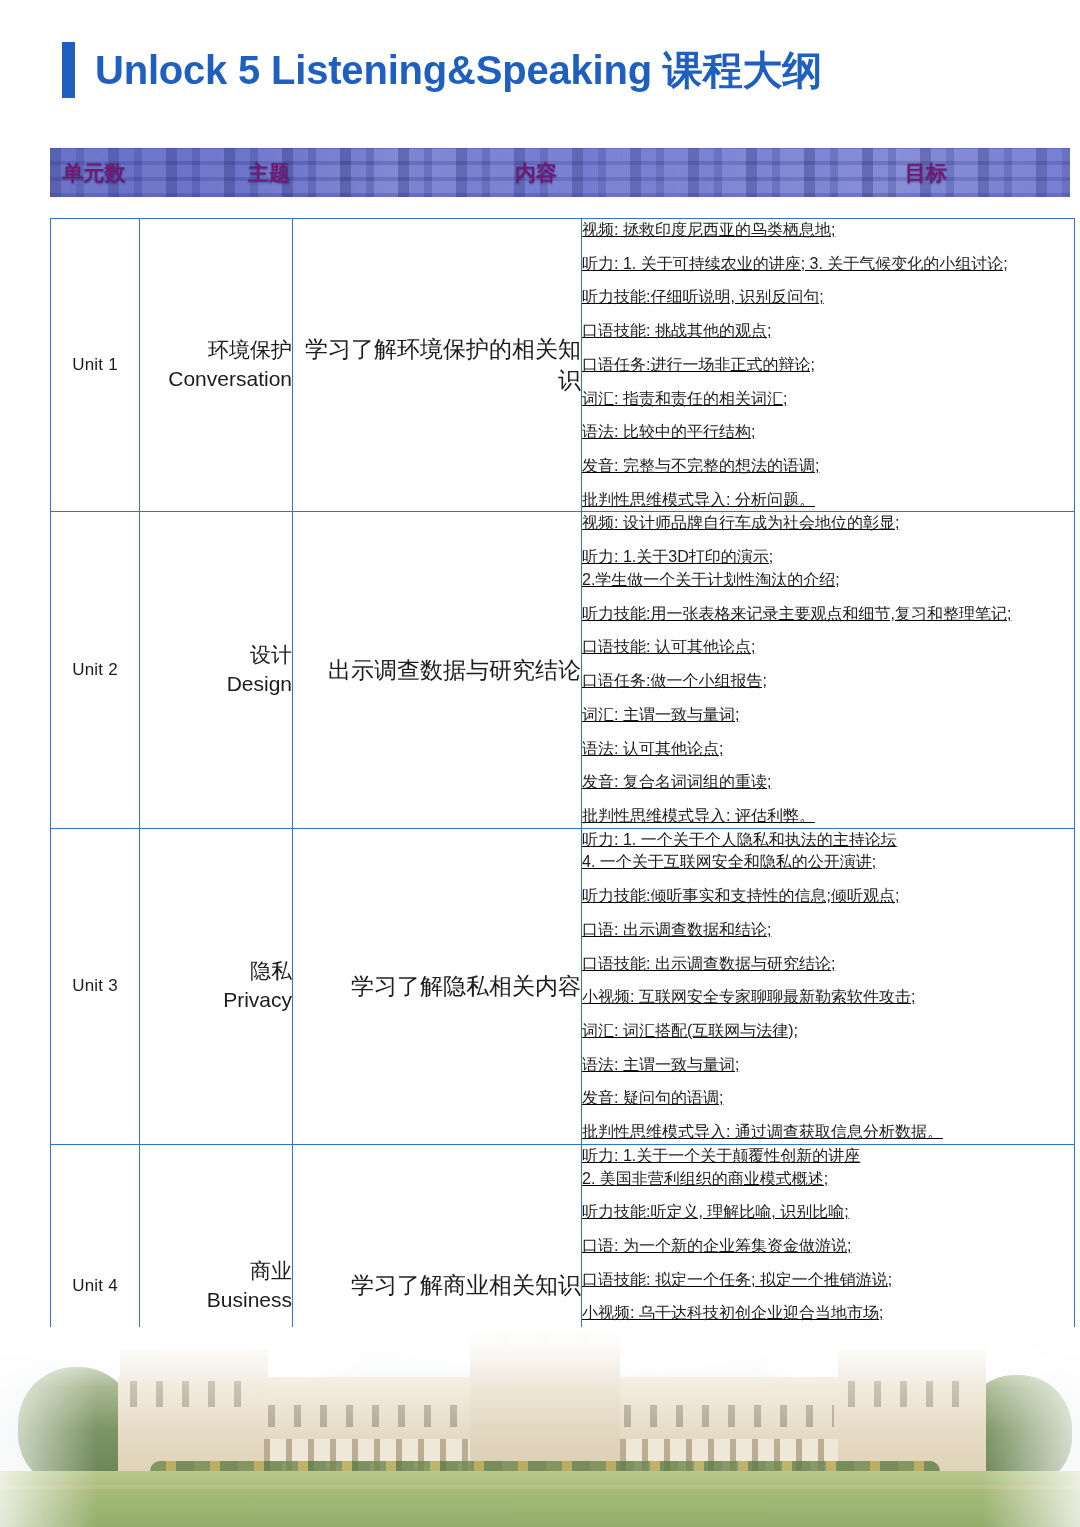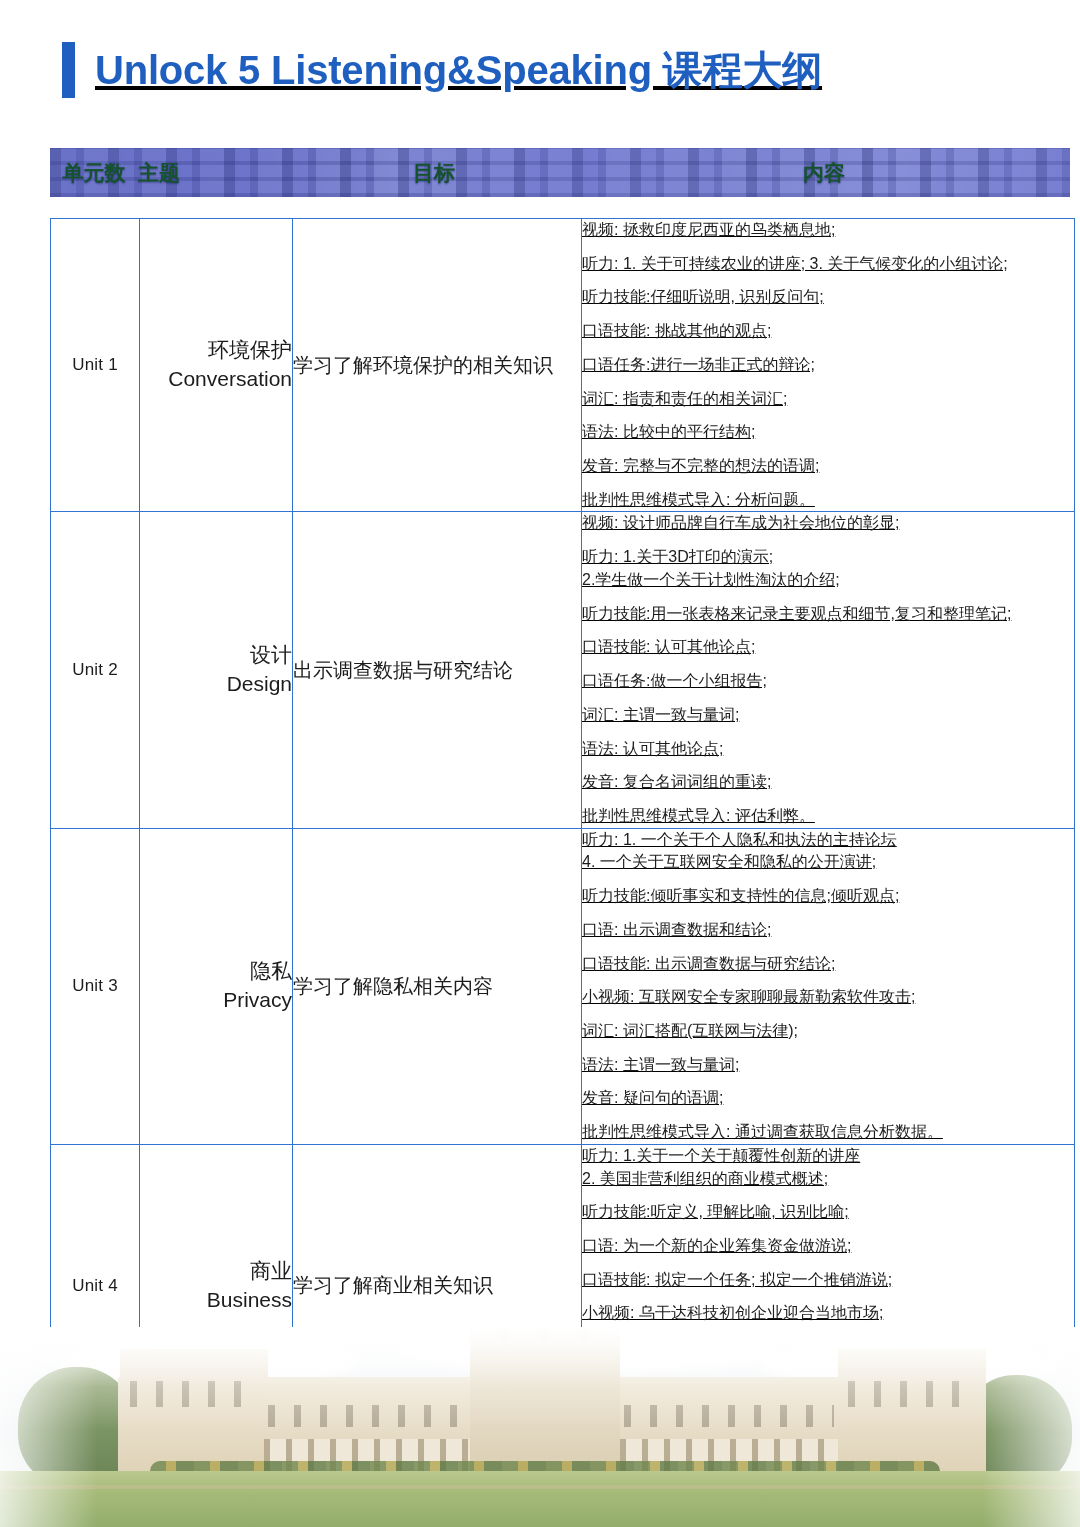--- a/index.html
+++ b/index.html
@@ -16,21 +16,20 @@
   }
 
   
   .title-wrap {
     position: absolute;
     left: 0; top: 0;
     width: 1080px;
     height: 140px;
     display: flex;
     align-items: center;
-    text-decoration: underline;
   }
   .title-accent {
     width: 13px;
     height: 56px;
     background: #1f5fc0;
     margin-left: 62px;
     margin-right: 20px;
     flex: none;
   }
   .title-text {
@@ -78,31 +77,31 @@
       rgba(96,105,200,0.30) 80%,
       rgba(125,133,218,0.40) 100%);
   }
   .header-row {
     position: absolute;
     inset: 0;
     display: flex;
     align-items: center;
   }
   .hcell {
-    color: #14532d;
+    color: #701a75;
     font-size: 21px;
     font-weight: bold;
     text-align: center;
     position: relative;
     z-index: 2;
     text-shadow: 0 1px 2px rgba(25,28,90,0.55);
     white-space: nowrap;
   }
   .hc-unit    { width: 88px;  text-align: center; }
-  .hc-topic   { width: 152px; text-align: left; }
+  .hc-topic   { width: 152px; text-align: right; }
   .hc-goal    { width: 288px; text-align: center; }
   .hc-content { width: 492px; text-align: center; }
 
   
   .table {
     position: absolute;
     left: 50px;
     top: 218px;
     width: 1020px;
     border-collapse: collapse;
@@ -126,22 +125,22 @@
     font-weight: normal;
     letter-spacing: 0.2px;
   }
   .topic-cell {
     text-align: right;
     font-size: 21px;
     color: #1c1c1c;
     line-height: 1.38;
   }
   .goal-cell {
-    text-align: left;
-    font-size: 20px;
+    text-align: right;
+    font-size: 23px;
     color: #1c1c1c;
   }
   .content-cell {
     vertical-align: top;
     padding: 16px 12px 14px 14px;
   }
   .content-list {
     margin: 0;
     padding: 0;
     list-style: none;
@@ -269,22 +268,22 @@
 <div class="title-wrap">
   <div class="title-accent"></div>
   <div class="title-text">Unlock 5 Listening&amp;Speaking 课程大纲</div>
 </div>
 
 <div class="header-band">
   <div class="header-photo"></div>
   <div class="header-row">
     <div class="hcell hc-unit">单元数</div>
     <div class="hcell hc-topic">主题</div>
+    <div class="hcell hc-content">内容</div>
     <div class="hcell hc-goal">目标</div>
-    <div class="hcell hc-content">内容</div>
   </div>
 </div>
 
 <table class="table">
   <tbody>
 
     <tr>
       <td class="c-unit">
         <div class="unit-label">Unit 1</div>
       </td>

